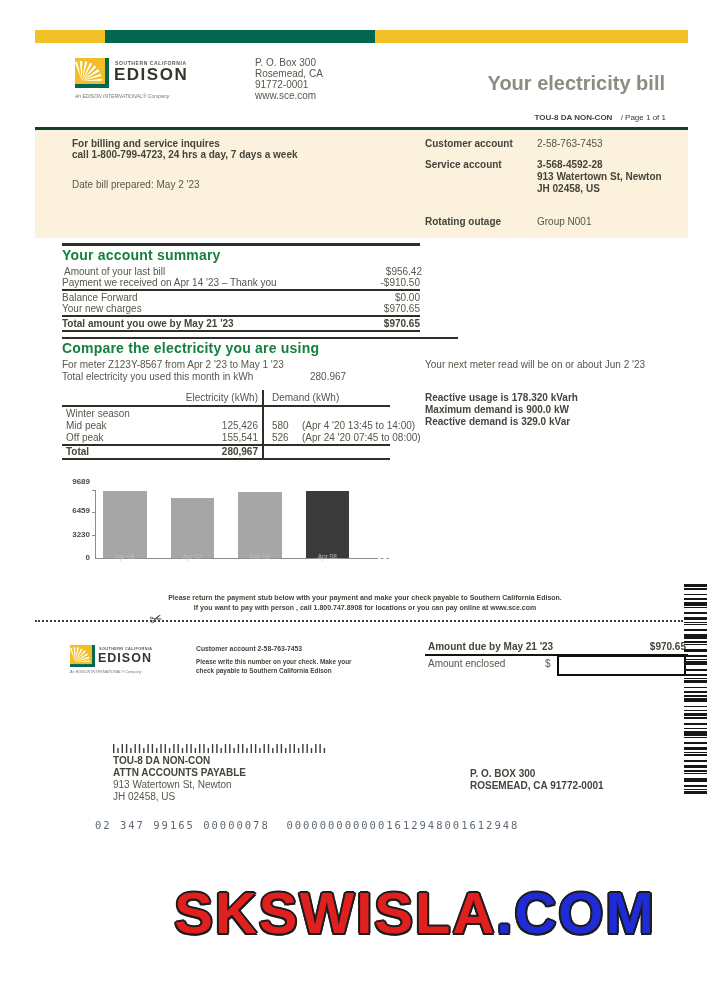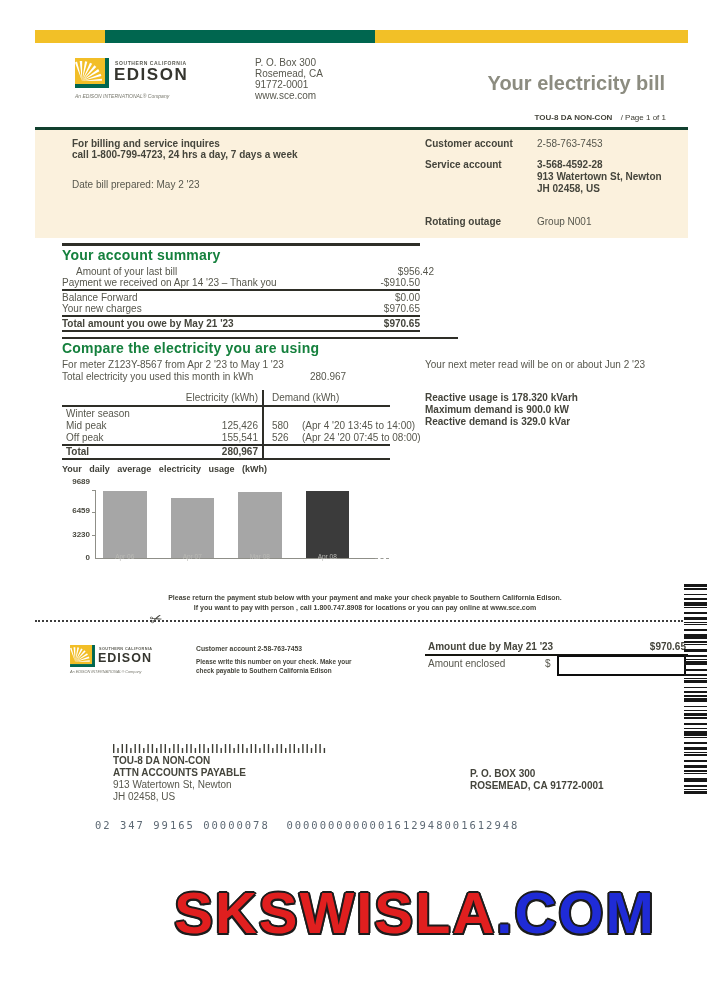--- a/index.html
+++ b/index.html
@@ -89,21 +89,21 @@
   <div class="abs t b" style="left:425px;top:159px;">Service account</div>
   <div class="abs t b" style="left:537px;top:159px;">3-568-4592-28</div>
   <div class="abs t b" style="left:537px;top:171px;">913 Watertown St, Newton</div>
   <div class="abs t b" style="left:537px;top:183px;">JH 02458, US</div>
   <div class="abs t b" style="left:425px;top:216px;">Rotating outage</div>
   <div class="abs t" style="left:537px;top:216px;">Group N001</div>
 
   <div class="abs rule" style="left:62px;top:243px;width:358px;height:2.5px;"></div>
   <div class="abs h1" style="left:62px;top:247px;">Your account summary</div>
 
-  <div class="abs srow" style="left:76px;top:266px;width:358px;gap:44px;">
+  <div class="abs srow" style="left:64px;top:266px;width:358px;gap:44px;">
     <span class="t">Amount of your last bill</span>
     <span class="t">$956.42</span>
   </div>
   <div class="abs srow" style="left:62px;top:277px;width:358px;">
     <span class="t">Payment we received on Apr 14 '23 – Thank you</span>
     <span class="t">-$910.50</span>
   </div>
   <div class="abs rule" style="left:62px;top:289px;width:358px;height:2px;"></div>
   <div class="abs srow" style="left:62px;top:292px;width:358px;">
     <span class="t">Balance Forward</span>
@@ -146,21 +146,20 @@
   <div class="abs rule" style="left:62px;top:444px;width:328px;height:1.8px;"></div>
   <div class="abs t b" style="left:66px;top:446px;">Total</div>
   <div class="abs t b rt" style="left:140px;top:446px;width:118px;">280,967</div>
   <div class="abs rule" style="left:62px;top:458px;width:328px;height:1.8px;"></div>
 
   <div class="abs t b" style="left:425px;top:392px;">Reactive usage is 178.320 kVarh</div>
   <div class="abs t b" style="left:425px;top:404px;">Maximum demand is 900.0 kW</div>
   <div class="abs t b" style="left:425px;top:416px;">Reactive demand is 329.0 kVar</div>
 
   <div class="abs" style="left:62px;top:464px;width:330px;height:112px;">
-    <div class="chart-title">Your daily average electricity usage (kWh)</div>
     <div class="ytick" style="top:13px;">9689</div>
     <div class="ytick" style="top:42px;">6459</div>
     <div class="ytick" style="top:66px;">3230</div>
     <div class="ytick" style="top:89px;">0</div>
     <div class="abs axis" style="left:33px;top:26px;width:1px;height:68px;"></div>
     <div class="abs axis" style="left:30px;top:26px;width:3px;height:1px;"></div>
     <div class="abs axis" style="left:30px;top:48px;width:3px;height:1px;"></div>
     <div class="abs axis" style="left:30px;top:71px;width:3px;height:1px;"></div>
     <div id="bars">
         <div class="bar" style="height: 98%; background: rgb(166, 166, 166);">

